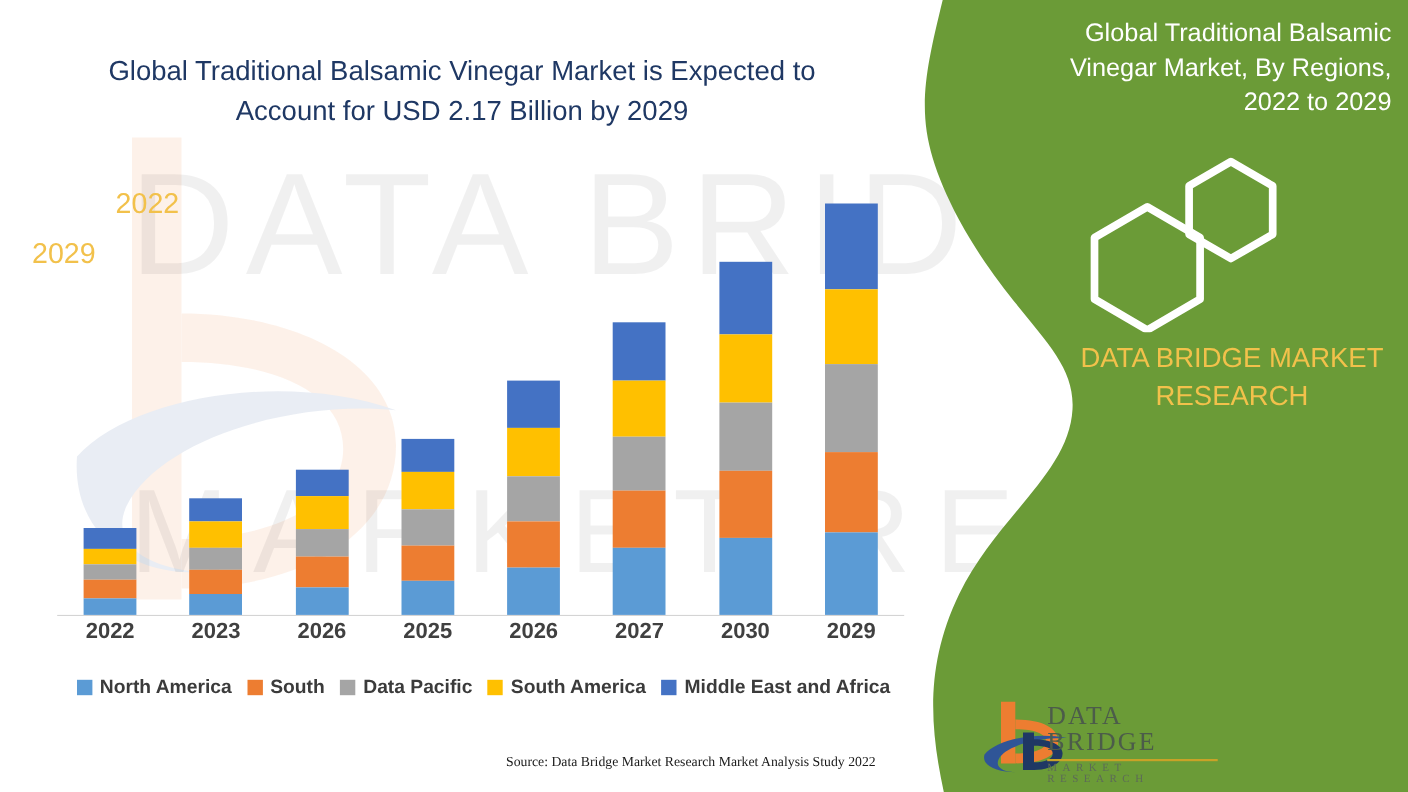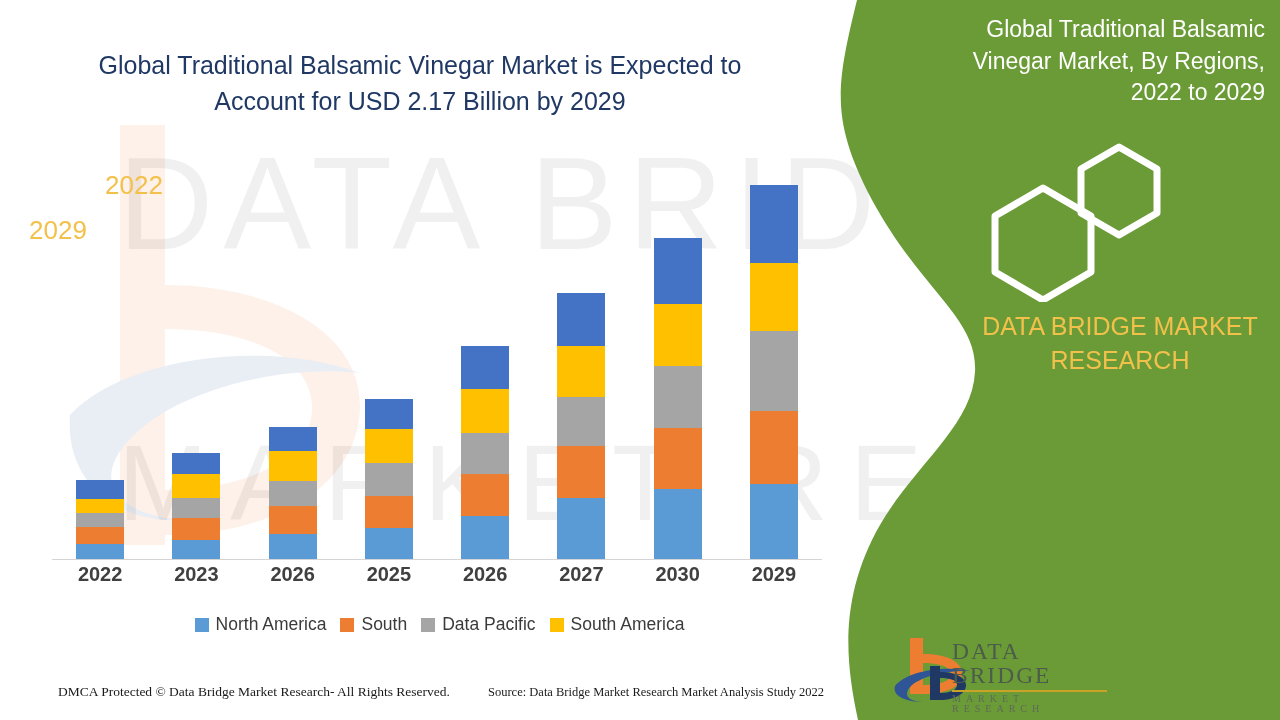--- a/index.html
+++ b/index.html
@@ -102,42 +102,41 @@
     width: 775px;
     display: flex;
     justify-content: center;
     align-items: center;
     gap: 14px;
   }
   .leg-item { display: flex; align-items: center; gap: 7px; }
   .leg-swatch { width: 14px; height: 14px; display: inline-block; }
   .leg-label {
     font-size: 17.5px;
-    font-weight: 400;
+    font-weight: 700;
     color: #3b3b3b;
     white-space: nowrap;
   }
 
   
   .footer-left {
     position: absolute;
     left: 58px; top: 684px;
     font-family: "Liberation Serif", serif;
     font-size: 13.5px;
     color: #1a1a1a;
     white-space: nowrap;
   }
   .footer-right {
     position: absolute;
     left: 460px; top: 685px;
     font-family: "Liberation Serif", serif;
     font-size: 12.5px;
     color: #1a1a1a;
     white-space: nowrap;
-    margin-left: 28px;
   }
 
   
   .green-panel {
     position: absolute;
     left: 0; top: 0;
     width: 1072px; height: 720px;
     pointer-events: none;
   }
   .panel-title {
@@ -316,23 +315,26 @@
         <span class="leg-label">South</span>
       </div>
       <div class="leg-item">
         <span class="leg-swatch" style="background: rgb(165, 165, 165);"></span>
         <span class="leg-label">Data Pacific</span>
       </div>
       <div class="leg-item">
         <span class="leg-swatch" style="background: rgb(255, 192, 0);"></span>
         <span class="leg-label">South America</span>
       </div>
+      <div class="leg-item">
+        <span class="leg-swatch" style="background: rgb(68, 114, 196);"></span>
+        <span class="leg-label">Middle East and Africa</span>
+      </div>
     </div>
 
-  <div class="footer-left">DMCA Protected © Data Bridge Market Research- All Rights Reserved.</div>
   <div class="footer-right">Source: Data Bridge Market Research Market Analysis Study 2022</div>
 
   <div class="green-panel">
     <svg width="1280" height="720" viewBox="0 0 1280 720">
       <path d="M857 0 C836 86 830 120 872 200 C922 292 978 318 975 372
                C972 430 906 470 872 540 C840 606 846 664 858 720 L1280 720 L1280 0 Z" fill="#6b9b37"></path>
     </svg>
 
     <div class="panel-title">Global Traditional Balsamic Vinegar Market, By Regions, 2022 to 2029</div>
 

